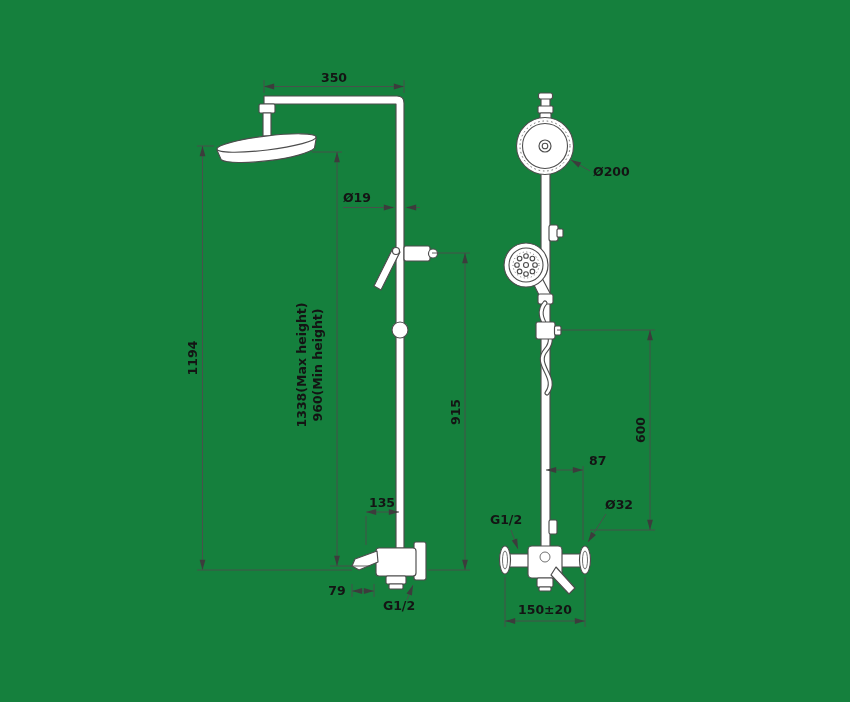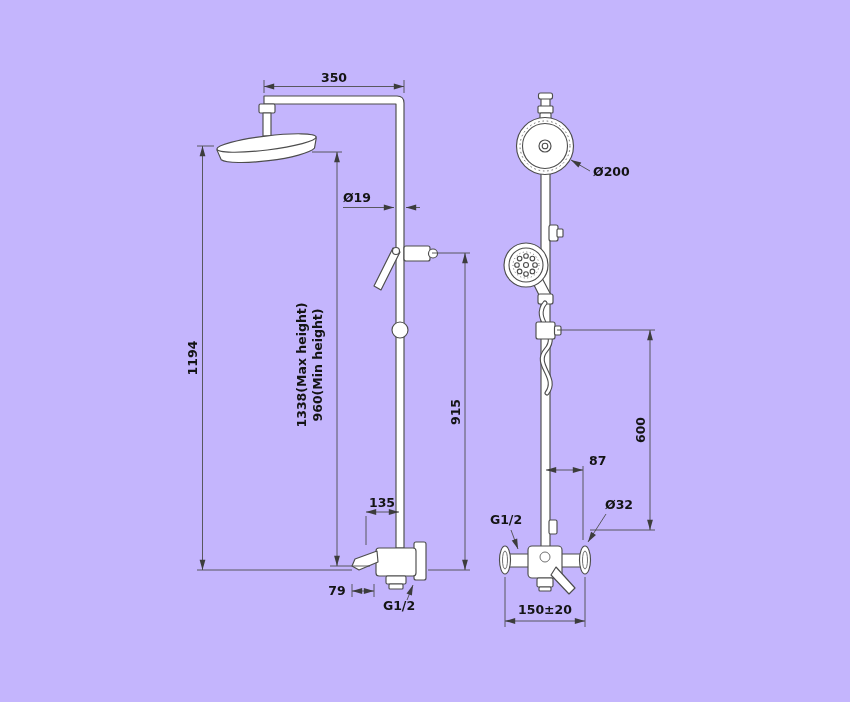--- a/index.html
+++ b/index.html
@@ -1,16 +1,16 @@
 <!DOCTYPE html>
 <html><head>
 <meta charset="utf-8">
 <style>
   html,body{margin:0;padding:0;background:#ffffff;}
-  .canvas{position:relative;width:850px;height:702px;background:#c4b5fd;overflow:hidden;}
+  .canvas{position:relative;width:850px;height:702px;background:#15803d;overflow:hidden;}
   svg{display:block;}
   .fw{fill:#ffffff;stroke:#4d4d4d;stroke-width:1.15;stroke-linejoin:round;}
   .ln{fill:none;stroke:#4d4d4d;stroke-width:1.1;stroke-linecap:round;}
   .thin{fill:none;stroke:#4d4d4d;stroke-width:0.8;}
   .dim{fill:none;stroke:#4d4d4d;stroke-width:0.9;}
   .arr{fill:#3c3c3c;stroke:none;}
   .dimtxt{font-family:"DejaVu Sans","Liberation Sans",sans-serif;font-size:12.5px;font-weight:bold;fill:#141414;}
   .hose{fill:none;stroke:#4d4d4d;stroke-width:5;stroke-linecap:round;}
   .hosein{fill:none;stroke:#ffffff;stroke-width:2.8;stroke-linecap:round;}
 </style>

